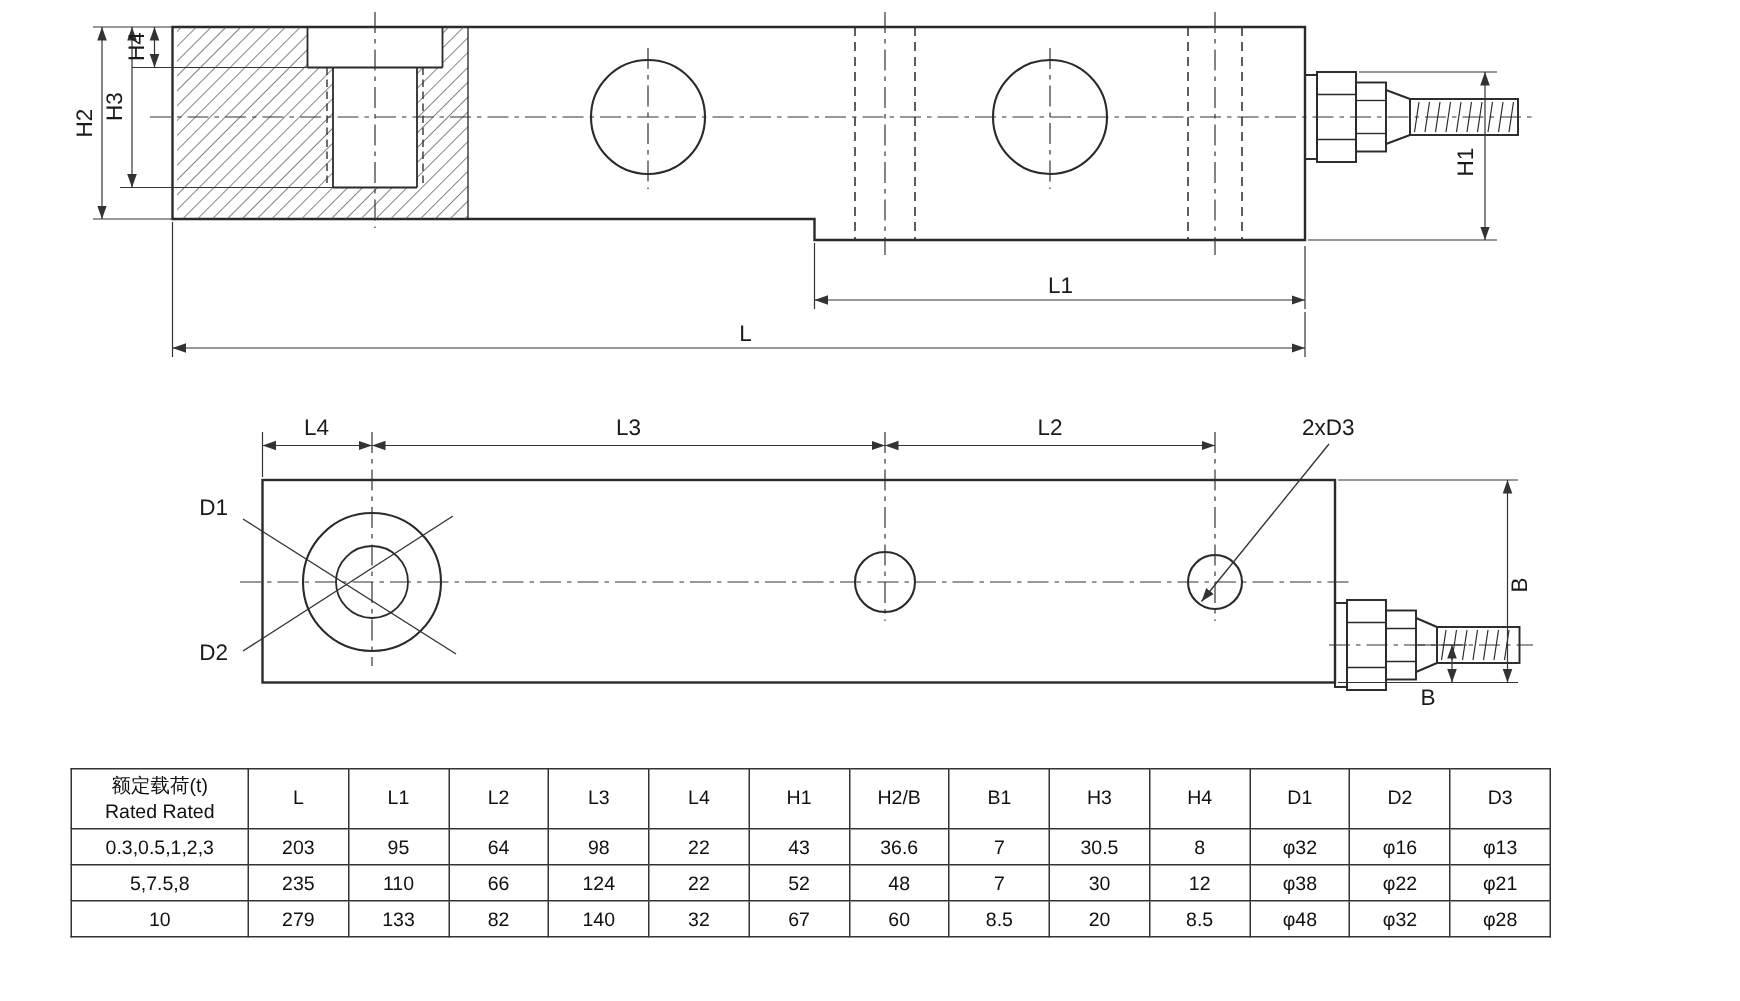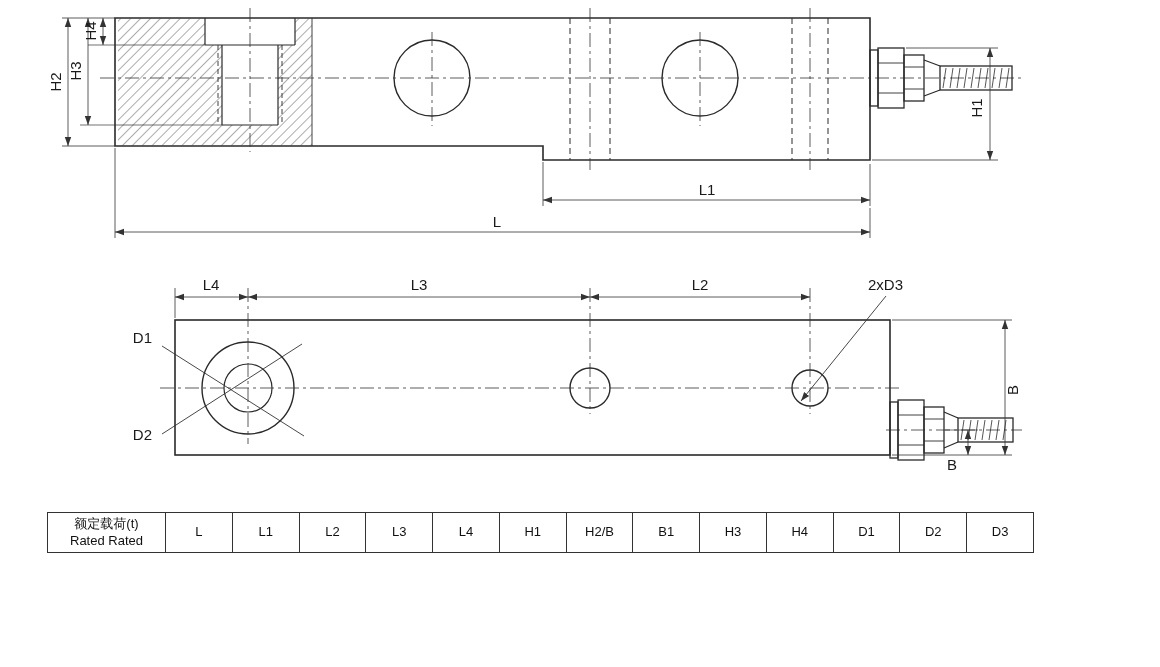--- a/index.html
+++ b/index.html
@@ -230,16 +230,64 @@
       <th>H2/B</th>
       <th>B1</th>
       <th>H3</th>
       <th>H4</th>
       <th>D1</th>
       <th>D2</th>
       <th>D3</th>
     </tr>
   </thead>
   <tbody>
+    <tr>
+      <td>0.3,0.5,1,2,3</td>
+      <td>203</td>
+      <td>95</td>
+      <td>64</td>
+      <td>98</td>
+      <td>22</td>
+      <td>43</td>
+      <td>36.6</td>
+      <td>7</td>
+      <td>30.5</td>
+      <td>8</td>
+      <td>φ32</td>
+      <td>φ16</td>
+      <td>φ13</td>
+    </tr>
+    <tr>
+      <td>5,7.5,8</td>
+      <td>235</td>
+      <td>110</td>
+      <td>66</td>
+      <td>124</td>
+      <td>22</td>
+      <td>52</td>
+      <td>48</td>
+      <td>7</td>
+      <td>30</td>
+      <td>12</td>
+      <td>φ38</td>
+      <td>φ22</td>
+      <td>φ21</td>
+    </tr>
+    <tr>
+      <td>10</td>
+      <td>279</td>
+      <td>133</td>
+      <td>82</td>
+      <td>140</td>
+      <td>32</td>
+      <td>67</td>
+      <td>60</td>
+      <td>8.5</td>
+      <td>20</td>
+      <td>8.5</td>
+      <td>φ48</td>
+      <td>φ32</td>
+      <td>φ28</td>
+    </tr>
   </tbody>
 </table>
 
 </div>
 
 </body></html>

